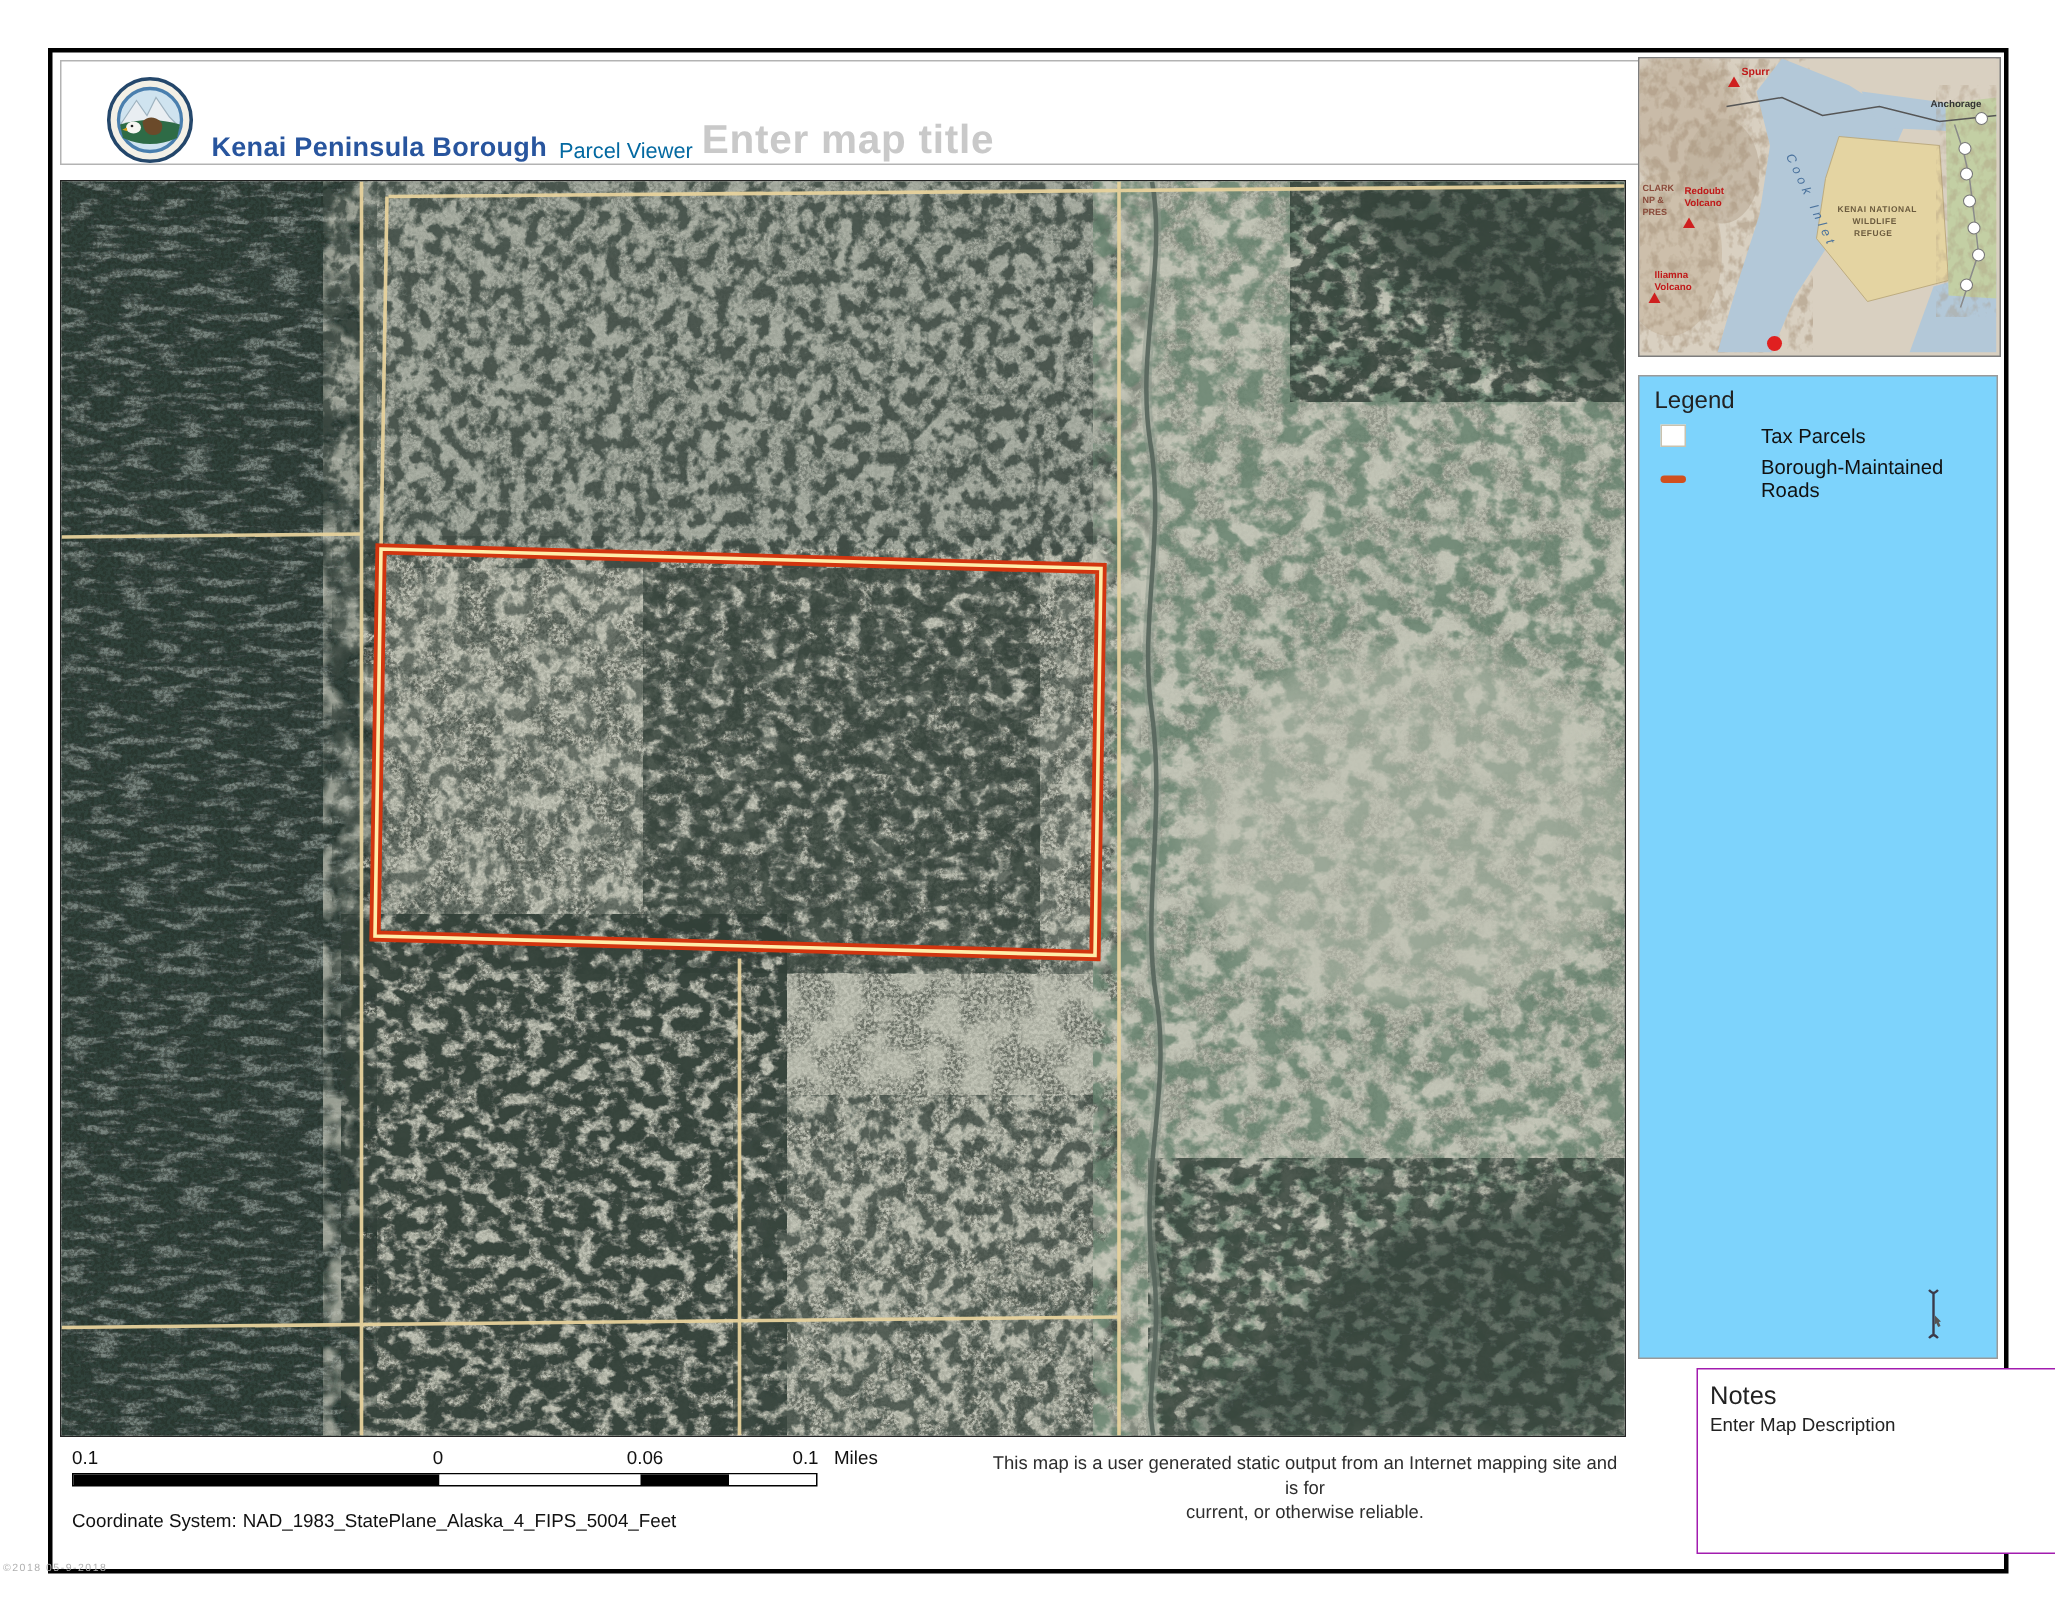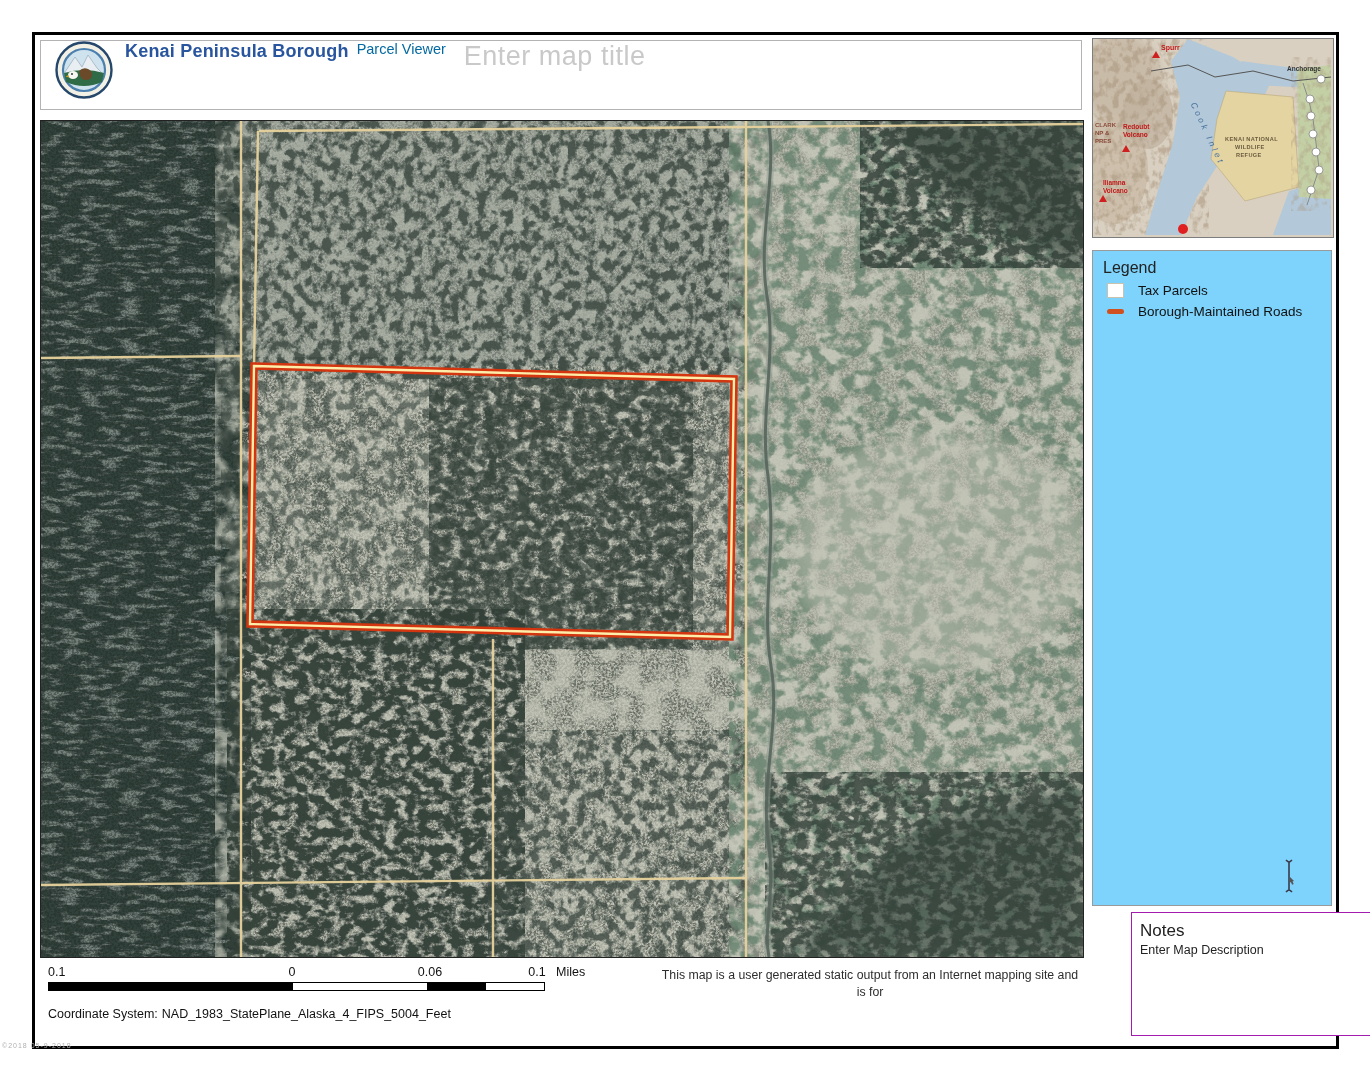--- a/index.html
+++ b/index.html
@@ -1,31 +1,31 @@
 <!DOCTYPE html>
 <html><head>
 <meta charset="utf-8">
 <style>
   html,body{margin:0;padding:0;background:#fff;}
   body{width:1370px;height:1080px;position:relative;font-family:"Liberation Sans",sans-serif;overflow:hidden;}
   .frame{position:absolute;left:32px;top:32px;width:1301px;height:1011px;border:3px solid #000;background:#fff;}
   
-  .header{position:absolute;left:5px;top:5px;width:1040px;height:68px;border:1px solid #b3b3b3;background:#fff;display:flex;align-items:flex-start;}
+  .header{position:absolute;left:5px;top:5px;width:1040px;height:68px;border:1px solid #b3b3b3;background:#fff;display:flex;align-items:flex-end;padding-left:16px;}
   .logo{width:58px;height:58px;margin-left:14px;flex:0 0 auto;}
   .org{color:#28559e;font-size:18px;font-weight:bold;margin-left:12px;letter-spacing:.2px;}
   .app{color:#0369a1;font-size:14.5px;margin-left:8px;}
-  .title-ph{color:#c9c9c9;font-size:27px;font-weight:400;margin-left:18px;letter-spacing:.5px;}
+  .title-ph{color:#c9c9c9;font-size:27px;font-weight:700;margin-left:6px;letter-spacing:.5px;}
   
   .map{position:absolute;left:5px;top:85px;width:1042px;height:836px;border:1px solid #222;}
   .map svg{display:block;}
   
   .inset{position:absolute;left:1057px;top:3px;width:240px;height:198px;border:1px solid #7d7d7d;background:#d8cfc0;}
   .legendbox{position:absolute;left:1057px;top:215px;width:238px;height:654px;border:1px solid #9a9a9a;background:#7dd3fc;}
   .legend-title{font-size:16px;color:#222;margin:8px 0 6px 10px;}
-  .legend-item{display:flex;align-items:center;margin:6px 0 0 14px;}
+  .legend-item{display:flex;align-items:center;margin:6px 0 0 14px;gap:36px;}
   .sym-parcel{width:15px;height:13px;background:#fff;border:1px solid #c9c2ae;flex:0 0 auto;}
   .sym-road{width:17px;height:5px;background:#d0501f;border-radius:3px;flex:0 0 auto;margin:4px 0;}
   .legend-label{font-size:13.5px;color:#111;margin-left:14px;}
   .notesbox{position:absolute;left:1057px;top:877px;width:238px;height:122px;border:1px solid #a21caf;background:#fff;margin-left:39px;}
   .notes-title{font-size:17px;color:#222;margin:8px 0 2px 8px;}
   .notes-ph{font-size:12.5px;color:#222;margin:2px 0 0 8px;}
   
   .sb-label{position:absolute;top:930px;font-size:12.5px;color:#111;}
   .scalebar{position:absolute;left:13px;top:947px;width:497px;height:9px;border:1px solid #000;display:flex;box-sizing:border-box;}
   .scalebar span{height:100%;}
@@ -255,20 +255,21 @@
     <span style="width:59px;background:#000;"></span>
     <span style="width:58px;background:#fff;"></span>
   </div>
 
   <div class="coord">
     <span>Coordinate System:</span><span class="val">NAD_1983_StatePlane_Alaska_4_FIPS_5004_Feet</span>
   </div>
 
   <div class="disclaimer">
     <div>This map is a user generated static output from an Internet mapping site and is for</div>
+    <div>current, or otherwise reliable.</div>
   </div>
 
   <svg class="cursor" viewBox="0 0 16 40">
     <path d="M5 3 Q7 5 8 5 Q9 5 11 3 M8 5 L8 33 M5 35 Q7 33 8 33 Q9 33 11 35" fill="none" stroke="#3a3a4a" stroke-width="1.6"></path>
     <path d="M9 20 l4 4 l-1.5 0.4 l1.2 2.6 l-1.6 0.7 l-1.2 -2.6 l-1.2 1 z" fill="#555"></path>
   </svg>
 
 </div>
 
 <div class="stamp">©2018 05-9-2018</div>

